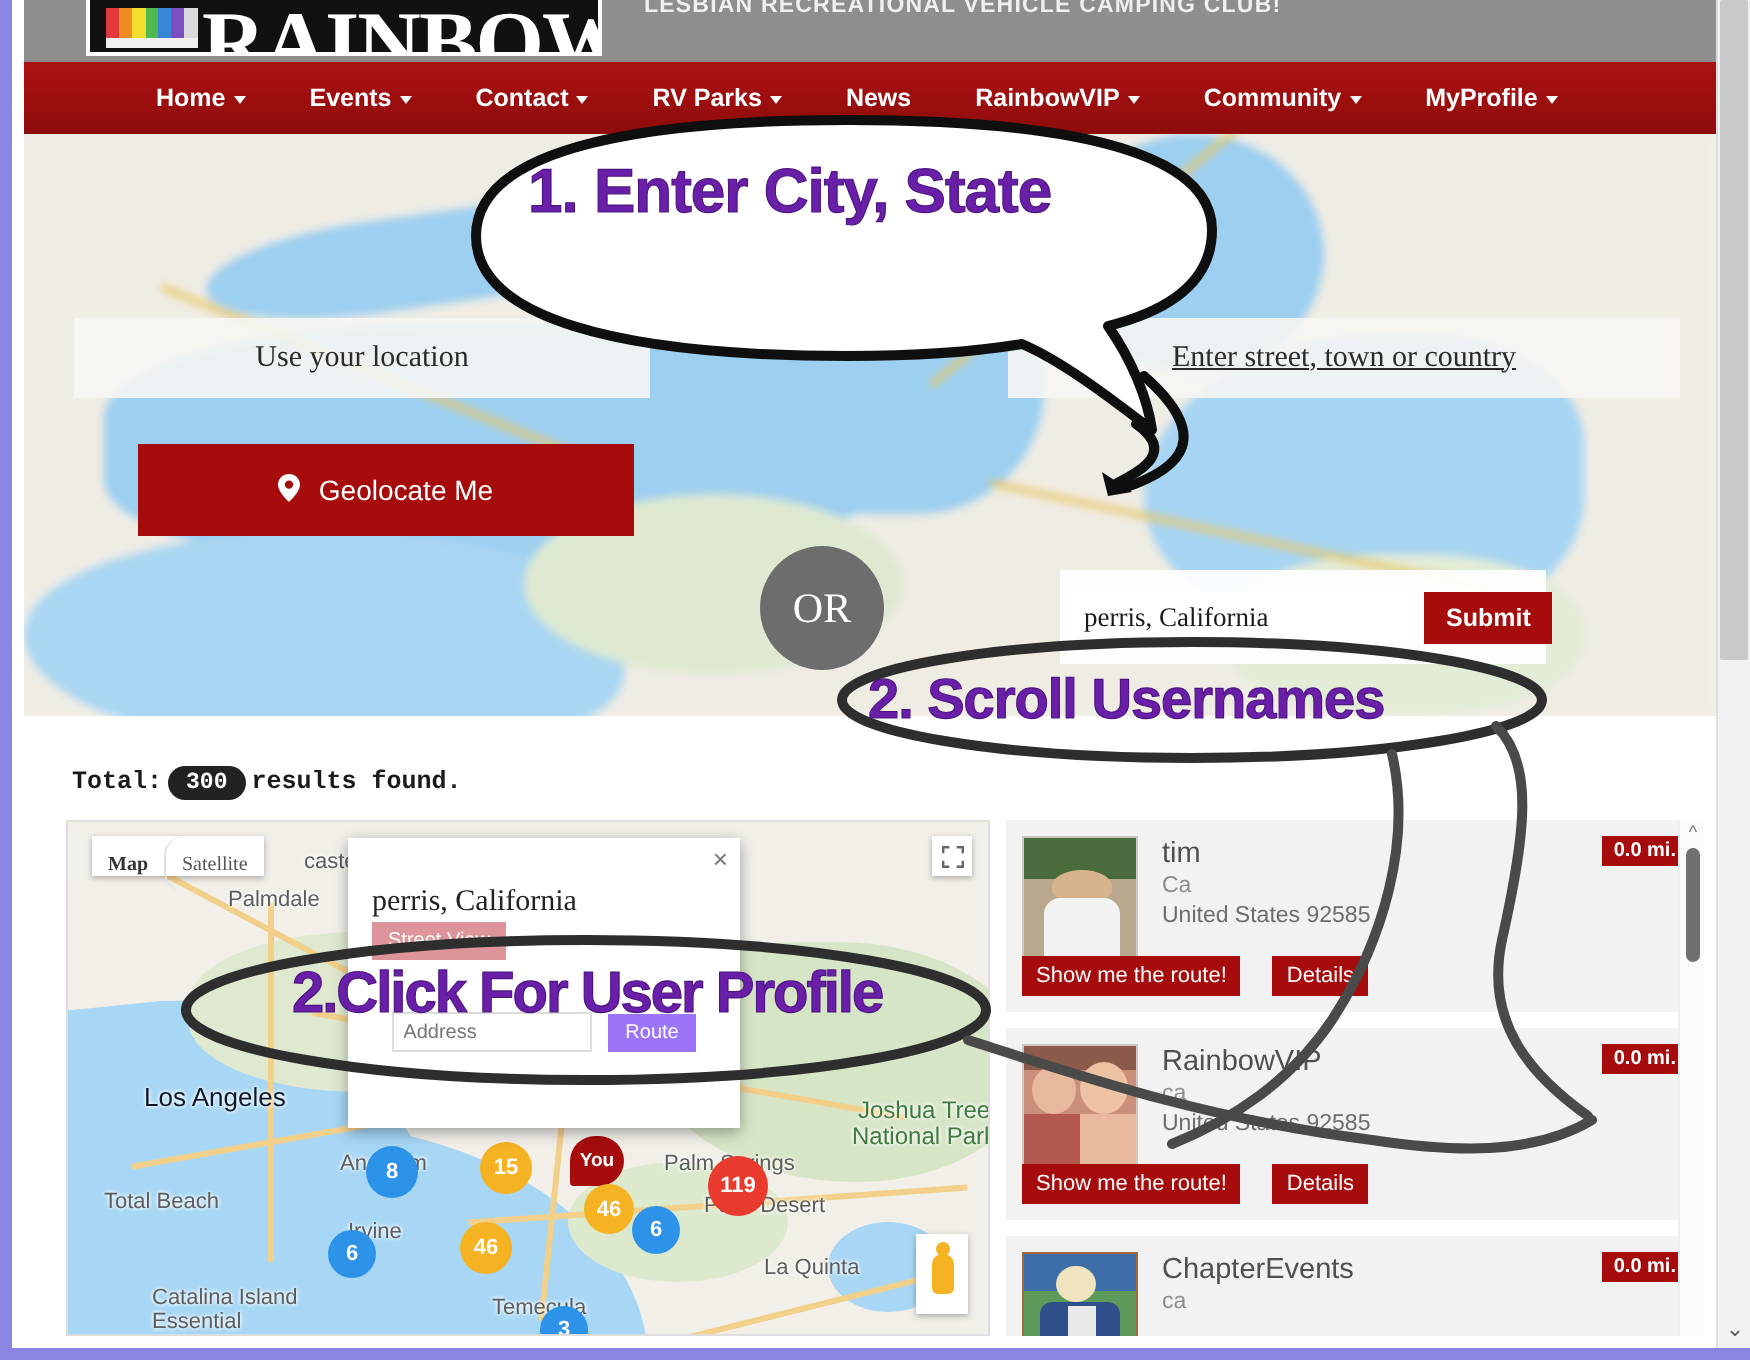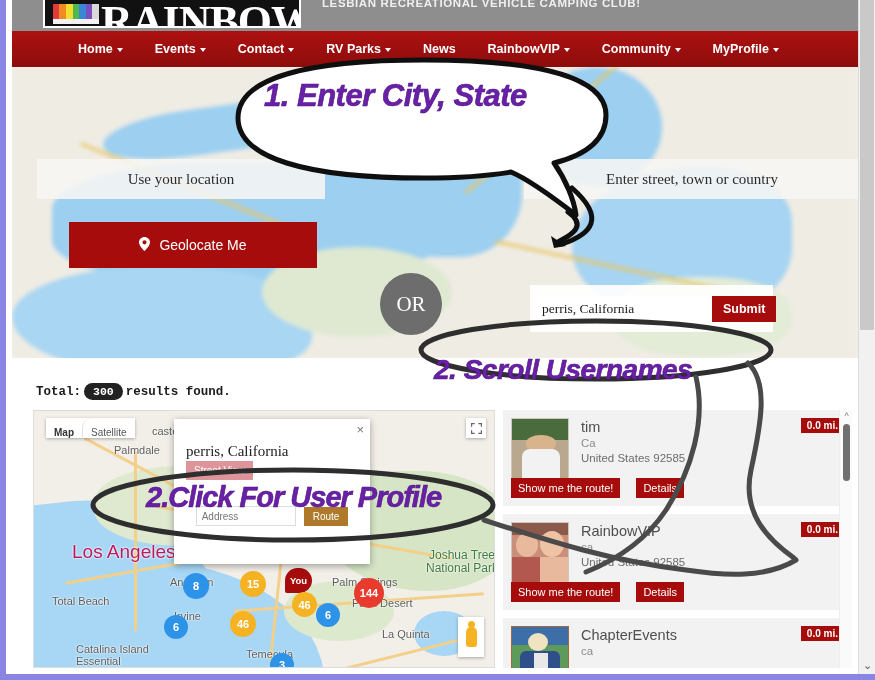--- a/index.html
+++ b/index.html
@@ -106,21 +106,21 @@
      background:#e8c76a; transform:rotate(-40deg); }
   #hero .mapbg .r3 { position:absolute; left:480px; top:200px; width:260px; height:3px;
      background:#e8c76a; transform:rotate(12deg); }
 
   .hero-label {
     position:absolute; height:40px; background:rgba(247,246,244,.88);
     display:flex; align-items:center; justify-content:center;
     font-family:"Liberation Serif", serif; font-size:15px; color:#2b2b2b;
   }
   #label-left  { left:25px;  top:92px; width:288px; }
-  #label-right { left:512px; top:92px; width:336px; }
+  #label-right { left:492px; top:92px; width:336px;text-decoration:underline; }
 
   #geolocate-btn {
     position:absolute; left:57px; top:155px; width:248px; height:46px;
     background:#a60c0c; color:#fff; border:none; cursor:pointer;
     font-size:14px; font-weight:400; display:flex; align-items:center;
     justify-content:center; gap:9px; font-family:"Liberation Sans",sans-serif;
   }
   #or-circle {
     position:absolute; left:368px; top:206px; width:62px; height:62px;
     background:#6d6d6d; border-radius:50%; color:#fff;
@@ -189,30 +189,30 @@
     position:absolute; left:380px; top:200px; width:60px; height:45px;
     background:#a7d7f5; border-radius:50%;
   }
   #map-panel .rd { position:absolute; background:#f3d08a; height:3px; }
   #map-panel .rd.v { width:3px; }
 
   .map-city {
     position:absolute; font-size:11px; color:#5d5d5d; font-weight:400;
     white-space:nowrap; text-shadow:0 0 2px #fff,0 0 2px #fff;
   }
-  .map-city.big { font-size:19px; color:#be185d; }
+  .map-city.big { font-size:13px; color:#0f172a; }
   .map-city.park { color:#3f7a3f; font-size:12px; text-align:center; line-height:13px;}
 
   #map-type-ctl {
     position:absolute; left:12px; top:7px; height:20px; display:flex;
     background:#fff; box-shadow:0 1px 3px rgba(0,0,0,.3); z-index:20;
   }
   #map-type-ctl div {
     padding:14px 8px; display:flex; align-items:center; font-size:10px;
-    font-weight:700; color:#333; cursor:pointer;
+    font-weight:700; color:#333; cursor:pointer;font-family:Liberation Serif, serif;
   }
   #map-type-ctl .sat { font-weight:400; border-left:1px solid #e0e0e0; color:#555;border-radius:10px;}
 
   #fullscreen-btn {
     position:absolute; right:8px; top:7px; width:20px; height:20px;
     background:#fff; box-shadow:0 1px 3px rgba(0,0,0,.3); z-index:20;
     display:flex; align-items:center; justify-content:center; cursor:pointer;
   }
   #fullscreen-btn svg { width:11px; height:11px; }
 
@@ -259,21 +259,21 @@
     margin-top:0; display:inline-block; background:#d8838a; color:#fff;
     font-size:10px; padding:4px 8px; cursor:pointer; opacity:.85;
   }
   #info-row { margin-top:26px; display:flex; align-items:center; gap:8px;justify-content:center; }
   #address-input {
     width:100px; height:20px; border:1px solid #ddd; font-size:10px;
     color:#9a9a9a; padding-left:5px; background:#fff; outline:none;
     font-family:"Liberation Sans",sans-serif;
   }
   #route-btn {
-    background:#a16207; color:#fff; font-size:10px; padding:4px 9px;
+    background:#8b5cf6; color:#fff; font-size:10px; padding:4px 9px;
     cursor:pointer; opacity:.85;
   }
 
   
   #user-list {
     position:relative; flex:1; background:#fff; overflow:hidden;
   }
   .user-card {
     position:relative; background:#f2f2f2; margin-bottom:8px;
     padding:8px 8px 8px 8px; height:96px;
@@ -311,29 +311,29 @@
   #list-scroll .up {
     position:absolute; top:2px; left:0; width:13px; text-align:center;
     font-size:9px; color:#777; line-height:8px;
   }
   #list-scroll .thumb {
     position:absolute; top:14px; left:3px; width:7px; height:57px;
     background:#707070; border-radius:4px;
   }
 
   
-  #annotations { position:absolute; inset:0; z-index:50; pointer-events:none;font-style:italic; }
+  #annotations { position:absolute; inset:0; z-index:50; pointer-events:none; }
   .anno-text {
     position:absolute; color:#6a1fa8; font-weight:700;
     font-family:"Liberation Sans", sans-serif;
     -webkit-text-stroke:.6px #4d1580;
     white-space:nowrap;
   }
   #anno1 { left:258px; top:78px;  font-size:31px; letter-spacing:-.5px; }
-  #anno2 { left:428px; top:334px; font-size:28px; letter-spacing:-.5px;margin-top:20px; }
+  #anno2 { left:428px; top:334px; font-size:28px; letter-spacing:-.5px; }
   #anno3 { left:140px; top:481px; font-size:29px; letter-spacing:-1px; }
 </style>
 </head>
 <body>
 
 <div id="page">
 
   <div id="banner">
     <div id="logo-box">
       <div id="logo-swatch"></div>
@@ -445,21 +445,21 @@
       <div class="map-city" style="left:42px;top:232px;white-space:pre;">Catalina Island
 Essential</div>
 
       <div class="cluster c-blue" style="left:149px;top:162px;width:26px;height:26px;">8</div>
       <div class="cluster c-blue" style="left:130px;top:204px;width:24px;height:24px;">6</div>
       <div class="cluster c-amber" style="left:206px;top:160px;width:26px;height:26px;">15</div>
       <div class="cluster c-amber" style="left:196px;top:200px;width:26px;height:26px;">46</div>
       <div class="cluster c-amber" style="left:266px;top:131px;width:22px;height:22px;">13</div>
       <div class="cluster c-you" style="left:251px;top:157px;width:27px;height:25px;">You</div>
       <div class="cluster c-amber" style="left:258px;top:181px;width:25px;height:25px;">46</div>
-      <div class="cluster c-red" style="left:320px;top:167px;width:30px;height:30px;">144</div>
+      <div class="cluster c-red" style="left:320px;top:167px;width:30px;height:30px;">119</div>
       <div class="cluster c-blue" style="left:282px;top:192px;width:24px;height:24px;">6</div>
       <div class="cluster c-blue" style="left:236px;top:242px;width:24px;height:24px;">3</div>
 
       <div id="info-window">
         <div id="info-close">×</div>
         <div id="info-title">perris, California</div>
         <div id="streetview-btn">Street View</div>
         <div id="info-row">
           <input id="address-input" type="text" placeholder="Address" style="">
           <div id="route-btn">Route</div>

